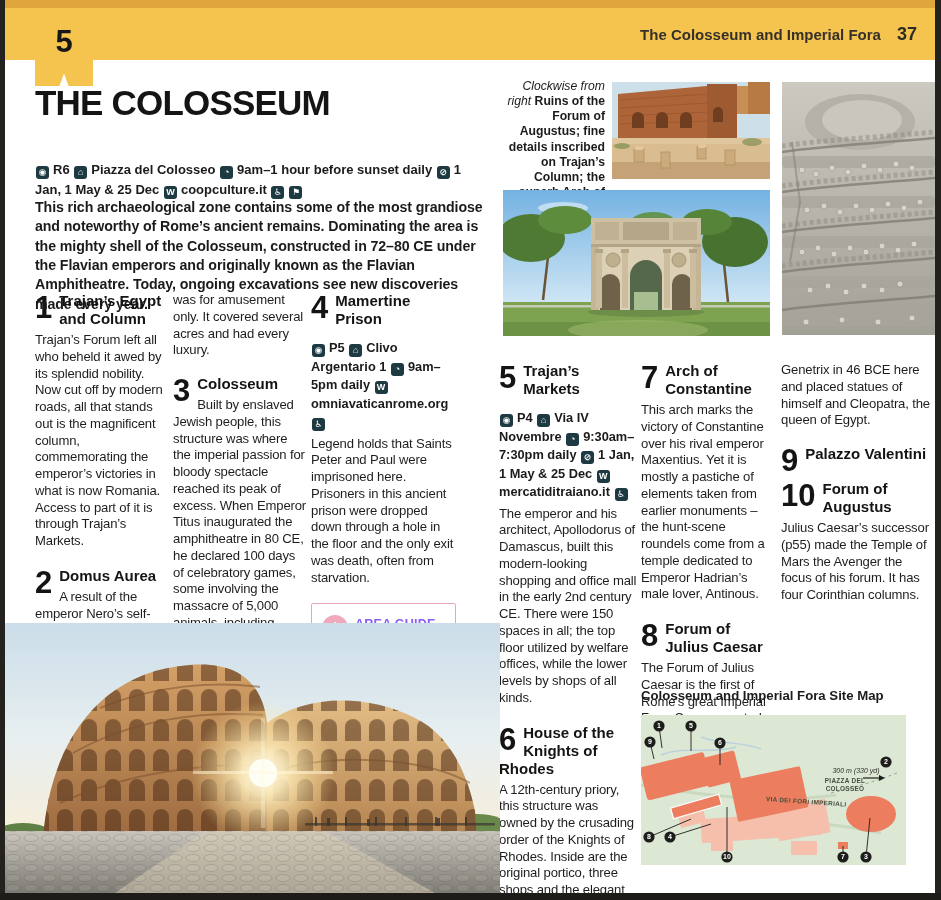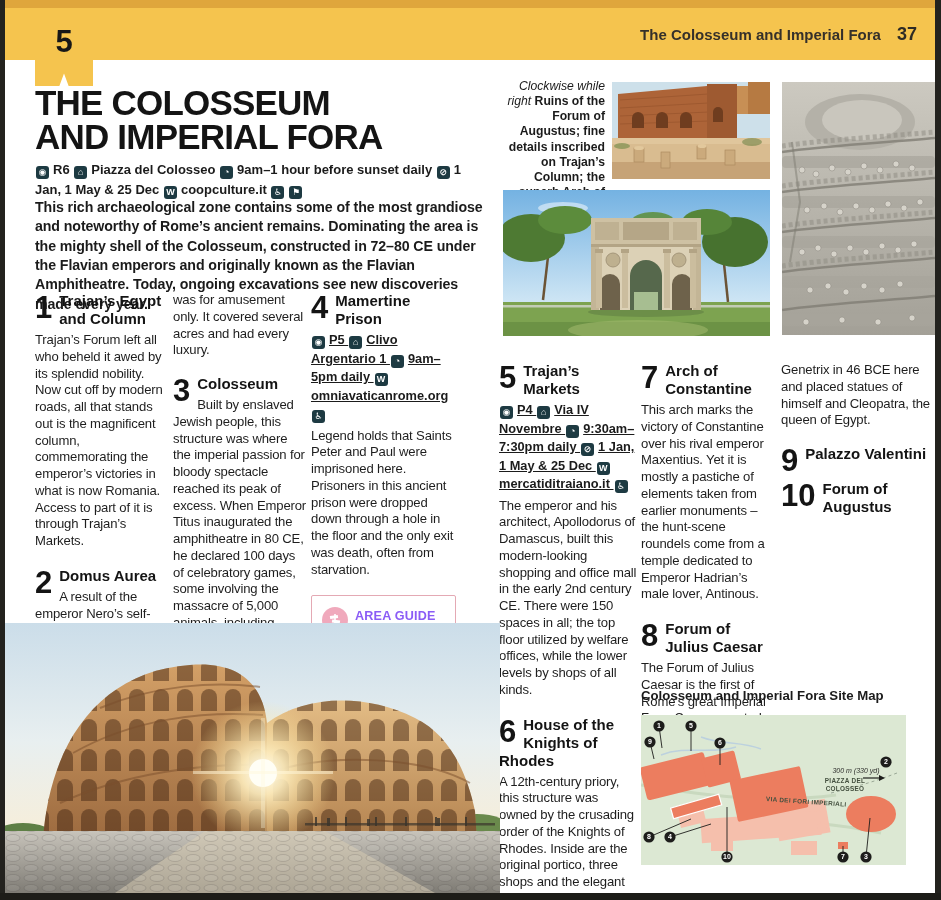--- a/index.html
+++ b/index.html
@@ -31,21 +31,21 @@
   .col-1{left:35px;width:138px;}
   .col-2{left:173px;width:134px;}
   .col-3{left:311px;width:145px;}
   .col-4{left:499px;width:138px;top:362px;}
   .col-5{left:641px;width:134px;top:362px;}
   .col-6{left:781px;width:153px;top:362px;}
   .item{margin-bottom:17px;}
   .item-head{overflow:visible;}
   .item-num{float:left;font-size:31px;font-weight:900;line-height:.88;margin:2px 7px 0 0;color:#141414;}
   .item-title{font-size:15px;font-weight:800;line-height:1.08;padding-top:1px;color:#141414;}
-  .item-info{clear:none;font-size:12.8px;font-weight:700;line-height:1.45;margin-top:3px;text-decoration:underline;}
+  .item-info{clear:none;font-size:12.8px;font-weight:700;line-height:1.45;margin-top:11px;}
   .item-body{margin:4px 0 0;font-size:13.1px;line-height:1.28;letter-spacing:-.15px;color:#1e1e1e;}
   .cont{margin:0 0 16px;font-size:13.1px;line-height:1.28;letter-spacing:-.15px;color:#1e1e1e;}
   
   .area-guide{margin-top:16px;border:1.5px solid #E4A9B4;border-radius:2px;background:#fff;
               padding:10px 10px 12px;width:123px;}
   .ag-icon{float:left;width:26px;height:26px;border-radius:50%;background:#F0A9BC;margin:1px 7px 2px 0;
            display:flex;align-items:center;justify-content:center;}
   .ag-title{font-size:12.6px;font-weight:700;letter-spacing:.2px;color:#8b5cf6;}
   .ag-body{font-size:12.3px;line-height:1.35;color:#4e4e4e;margin-top:1px;}
   
@@ -74,21 +74,20 @@
       <span class="band-title">The Colosseum and Imperial Fora</span>
       <span class="band-page">37</span>
     </div>
   </div>
   <div class="tab">
     <span class="tab-num">5</span>
   </div>
 
   <h1 class="page-title" style="margin:0;">
     <span>THE COLOSSEUM</span><br>
-    <span>AND IMPERIAL FORA</span>
   </h1>
 
   <div class="info-line"><span class="ic">◉</span><span>R6 </span><span class="ic">⌂</span><span>Piazza del Colosseo </span><span class="ic">◔</span><span>9am–1 hour before sunset daily </span><span class="ic">⊘</span><span>1 Jan, 1 May &amp; 25 Dec </span><span class="ic">W</span><span>coopculture.it </span><span class="ic">♿</span><span class="ic">⚑</span></div>
 
   <p class="intro" style="margin:0;">This rich archaeological zone contains some of the most grandiose and noteworthy of Rome’s ancient remains. Dominating the area is the mighty shell of the Colosseum, constructed in 72–80 CE under the Flavian emperors and originally known as the Flavian Amphitheatre. Today, ongoing excavations see new discoveries made every year.</p>
 
   <div class="col col-1">
     <div class="item">
       <div class="item-head">
         <span class="item-num">1</span>
@@ -132,21 +131,21 @@
             <rect x="2" y="2.5" width="8" height="3" fill="#fff" transform="rotate(-8 6 4)"></rect>
             <rect x="4" y="7" width="8" height="3" fill="#fff" transform="rotate(8 8 8.5)"></rect>
           </svg>
       </span>
       <span class="ag-title">AREA GUIDE</span>
       <div class="ag-body">Allow three hours to explore the site and expect a long queue for the Colosseum. The Forum of Augustus can be viewed from Via dei Fori Imperiali.</div>
     </div>
   </div>
 
   <div class="img-caption">
-    <span class="lead">Clockwise while right</span>
+    <span class="lead">Clockwise from right</span>
     <span>Ruins of the Forum of Augustus; fine details inscribed on Trajan’s Column; the superb Arch of Constantine, erected in 315 CE</span>
   </div>
 
   <div class="photo" id="photo-forum">
     <svg width="158" height="97" viewBox="0 0 158 97">
       <rect width="158" height="97" fill="#CDE0EA"></rect>
       <rect x="118" y="4" width="40" height="28" fill="#C78F55"></rect>
       <rect x="136" y="0" width="22" height="32" fill="#B67A42"></rect>
       <path d="M6,12 L95,4 L98,58 L6,60 Z" fill="#AD6438"></path>
       <g stroke="#8F4E28" stroke-width="1" opacity=".5">
@@ -343,20 +342,21 @@
       <div class="item-head">
         <span class="item-num">9</span>
         <span class="item-title">Palazzo Valentini</span>
       </div>
     </div>
     <div class="item">
       <div class="item-head">
         <span class="item-num">10</span>
         <span class="item-title">Forum of Augustus</span>
       </div>
+      <p class="item-body">Julius Caesar’s successor (p55) made the Temple of Mars the Avenger the focus of his forum. It has four Corinthian columns.</p>
     </div>
   </div>
 
   <div class="photo" id="photo-colosseum">
     <svg width="495" height="270" viewBox="0 0 495 270">
       <defs>
         <linearGradient id="skyC" x1="0" y1="0" x2="0" y2="1">
           <stop offset="0" stop-color="#CBDDE9"></stop>
             <stop offset=".55" stop-color="#E8EFF0"></stop>
             <stop offset="1" stop-color="#F7EED9"></stop>

